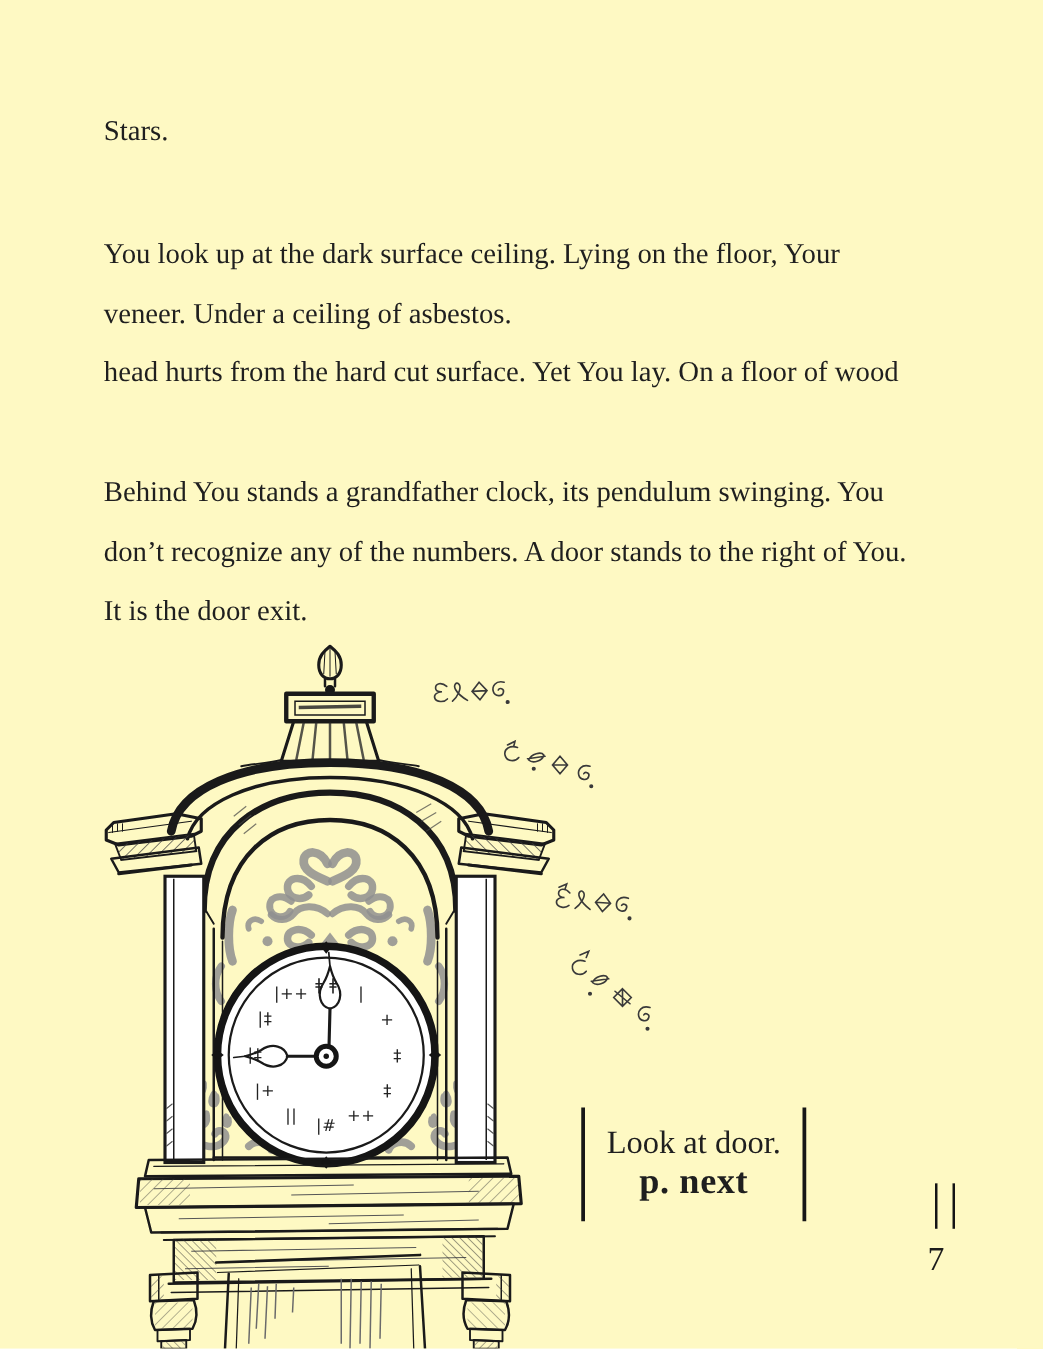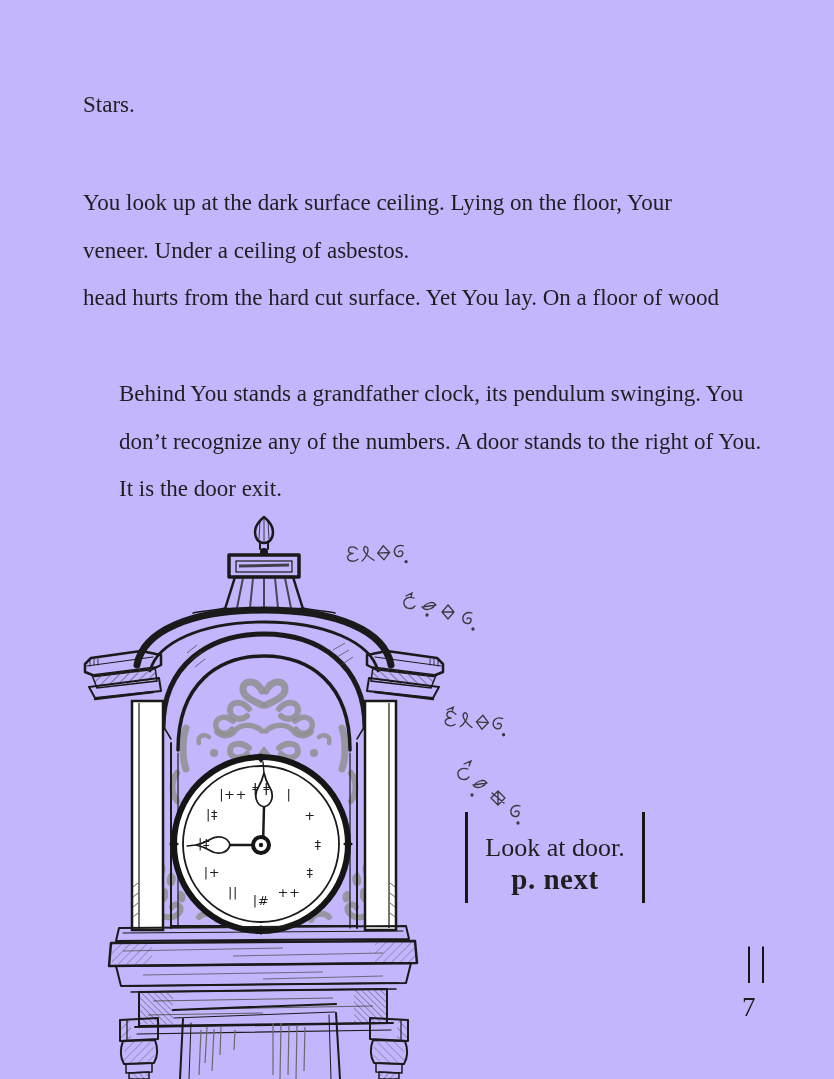--- a/index.html
+++ b/index.html
@@ -1,34 +1,34 @@
 <!DOCTYPE html>
 <html><head>
 <meta charset="utf-8">
 <style>
   html,body{margin:0;padding:0;background:#ffffff;}
   .page{
-    position:relative;width:834px;height:1079px;background:#c4b5fd;
+    position:relative;width:834px;height:1079px;background:#fef9c3;
     font-family:"Liberation Serif", serif;color:#1f1f1f;overflow:hidden;
   }
   .opening{position:absolute;left:83px;top:90px;font-size:23px;line-height:30px;}
   .para{position:absolute;left:83px;width:672px;font-size:23px;line-height:47.5px;}
   .para span{display:block;}
   .para1{top:179px;}
-  .para2{top:370px;margin-left:36px;}
+  .para2{top:370px;}
   .clock-svg{position:absolute;left:83px;top:515px;}
   .glyph-svg{position:absolute;}
   .g1{left:344px;top:536px;}
   .g2{left:400px;top:588px;}
   .g3{left:442px;top:704px;}
   .g4{left:452px;top:758px;}
   .choice-box{
-    position:absolute;left:465px;top:812px;width:180px;height:91px;
+    position:absolute;left:465px;top:886px;width:180px;height:91px;
     border-left:3px solid #171717;border-right:3px solid #171717;
-    display:flex;flex-direction:column;align-items:center;justify-content:flex-end;
+    display:flex;flex-direction:column;align-items:center;justify-content:center;
     padding:4px 0 7px;box-sizing:border-box;
   }
   .choice-prompt{font-size:26px;white-space:nowrap;}
   .choice-target{font-size:29px;font-weight:bold;letter-spacing:.5px;white-space:nowrap;}
   .corner-mark{
     position:absolute;left:745px;top:941px;font-size:40px;line-height:1;
     letter-spacing:6px;color:#141414;
   }
   .page-number{position:absolute;left:742px;top:992px;font-size:27px;color:#1c1c1c;}
   svg .ink{stroke:#1a1a1a;fill:none;stroke-linecap:round;stroke-linejoin:round;}

